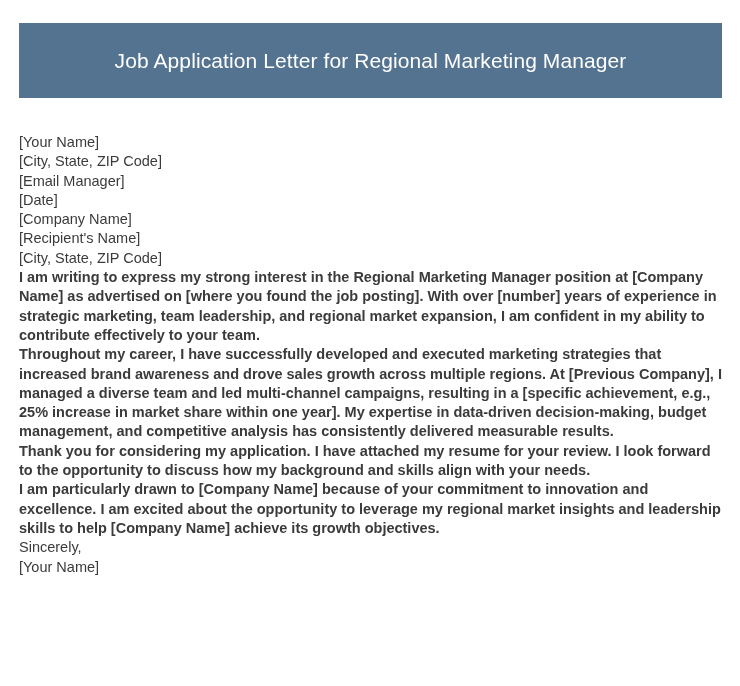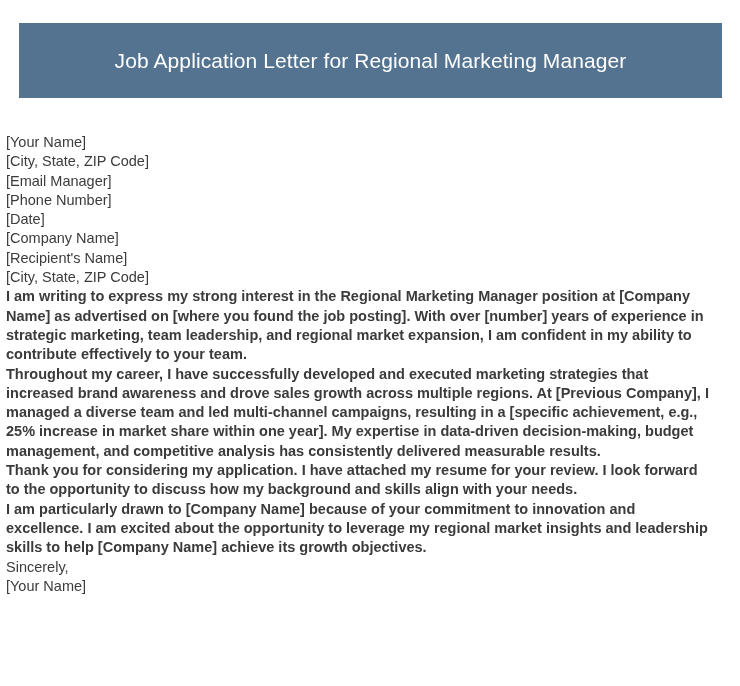--- a/index.html
+++ b/index.html
@@ -35,21 +35,21 @@
     color: #ffffff;
     font-size: 21px;
     line-height: 24px;
     font-weight: normal;
     letter-spacing: 0.1px;
     text-align: center;
     white-space: nowrap;
   }
   .letter-body {
     position: absolute;
-    left: 6px;
+    left: 19px;
     top: 133px;
     width: 704px;
   }
   .line {
     font-size: 14.5px;
     line-height: 19.3px;
     color: #3b3b3b;
   }
   .para {
     font-size: 14.5px;
@@ -67,21 +67,20 @@
   <div class="header-band">
     <div class="header-title">Job Application Letter for Regional Marketing Manager</div>
   </div>
 
   <div class="letter-body">
 
     <div>
       <div class="line">[Your Name]</div>
       <div class="line">[City, State, ZIP Code]</div>
       <div class="line">[Email Manager]</div>
-      <div class="line">[Phone Number]</div>
       <div class="line">[Date]</div>
     </div>
 
     <div>
       <div class="line">[Company Name]</div>
       <div class="line">[Recipient's Name]</div>
       <div class="line">[City, State, ZIP Code]</div>
     </div>
 
 

